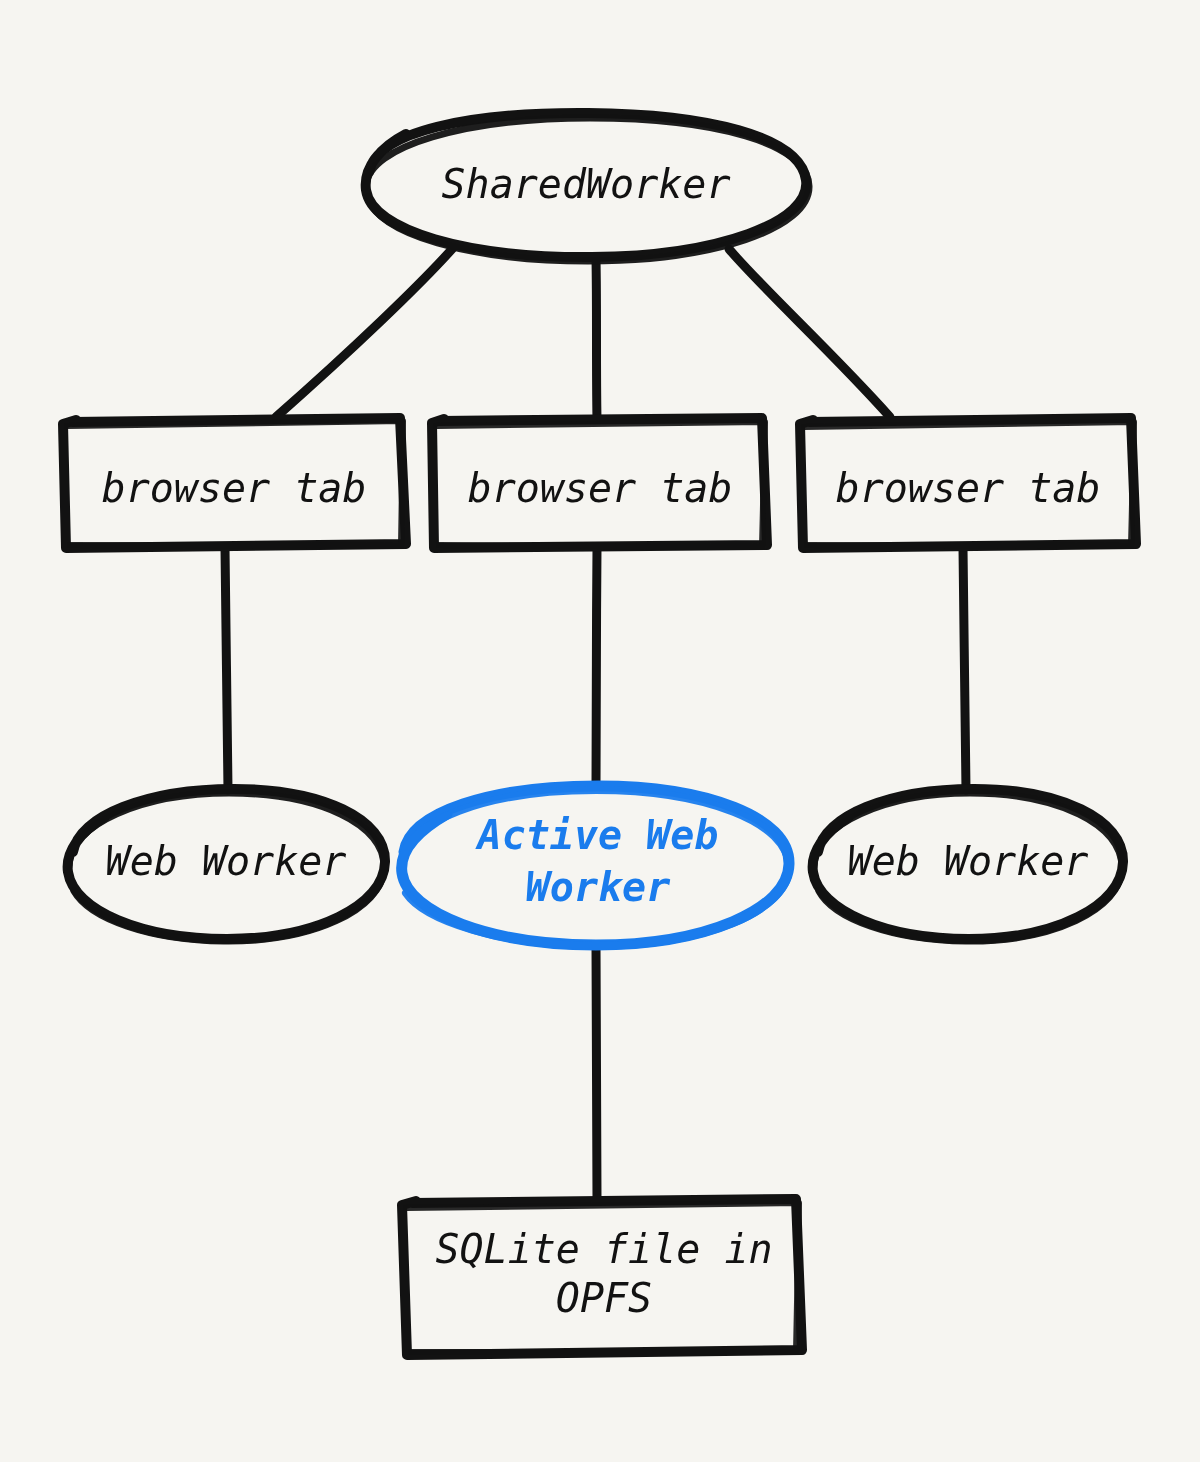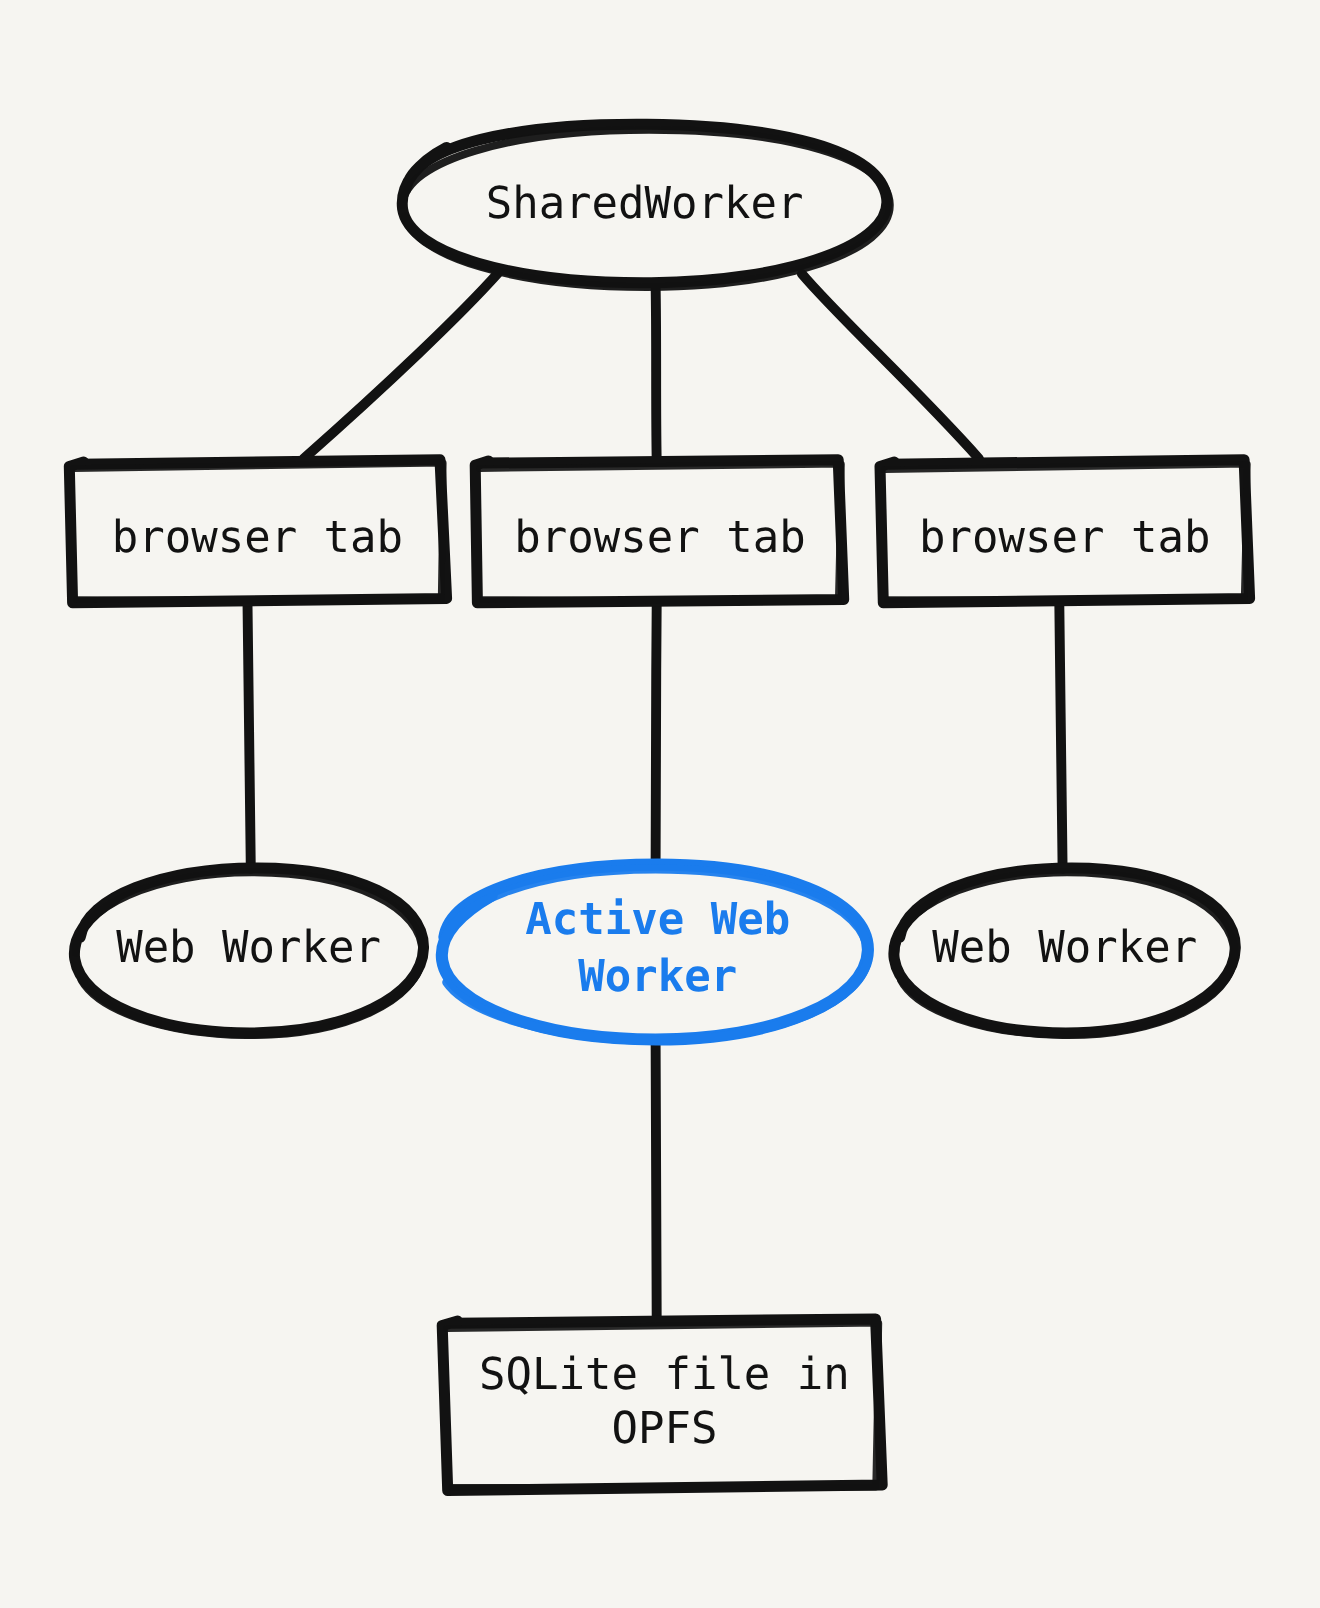--- a/index.html
+++ b/index.html
@@ -12,20 +12,21 @@
     width: 1200px;
     height: 1462px;
     overflow: hidden;
     font-family: "DejaVu Sans Mono", "Liberation Mono", monospace;
   }
   #diagram-root {
     position: relative;
     width: 1200px;
     height: 1462px;
     background: #c2410c;
+    font-style: italic;
   }
   svg.diagram-canvas {
     display: block;
     width: 1200px;
     height: 1462px;
   }
   .node-shape {
     fill: none;
     stroke-linecap: round;
     stroke-linejoin: round;

